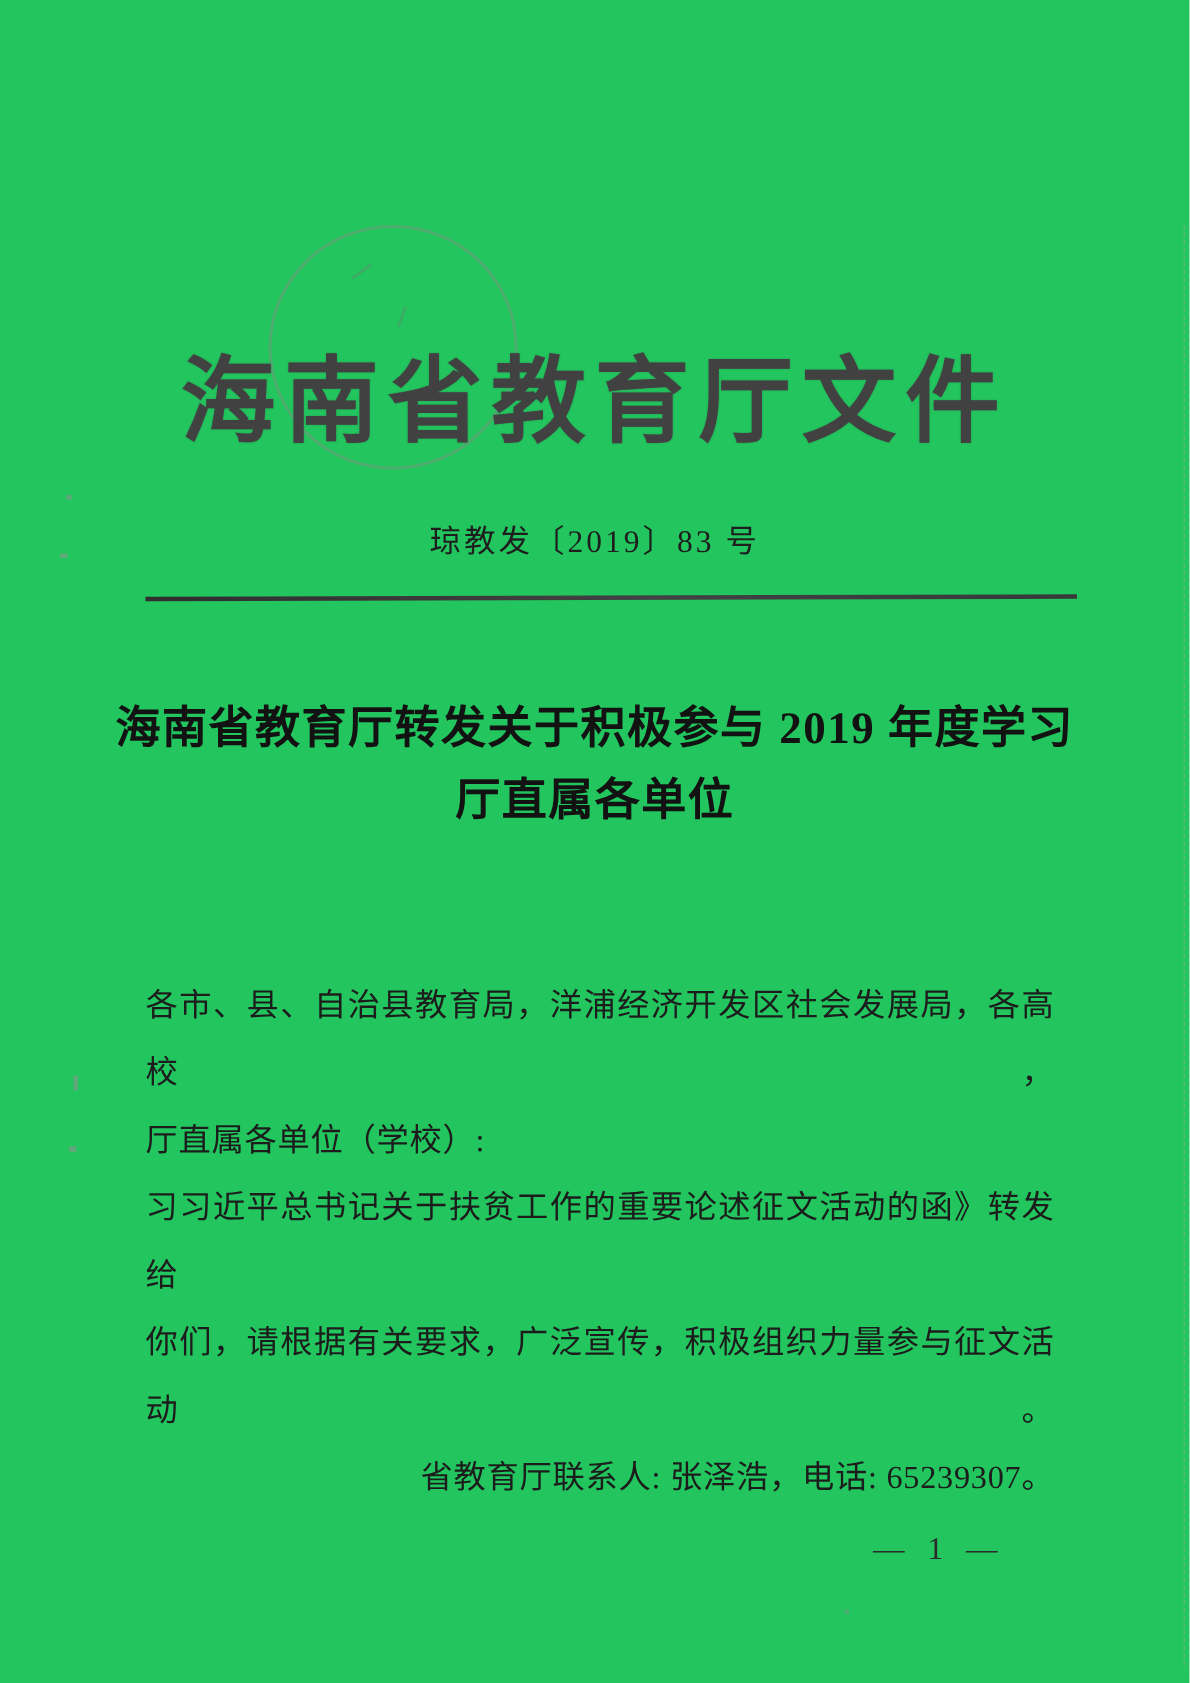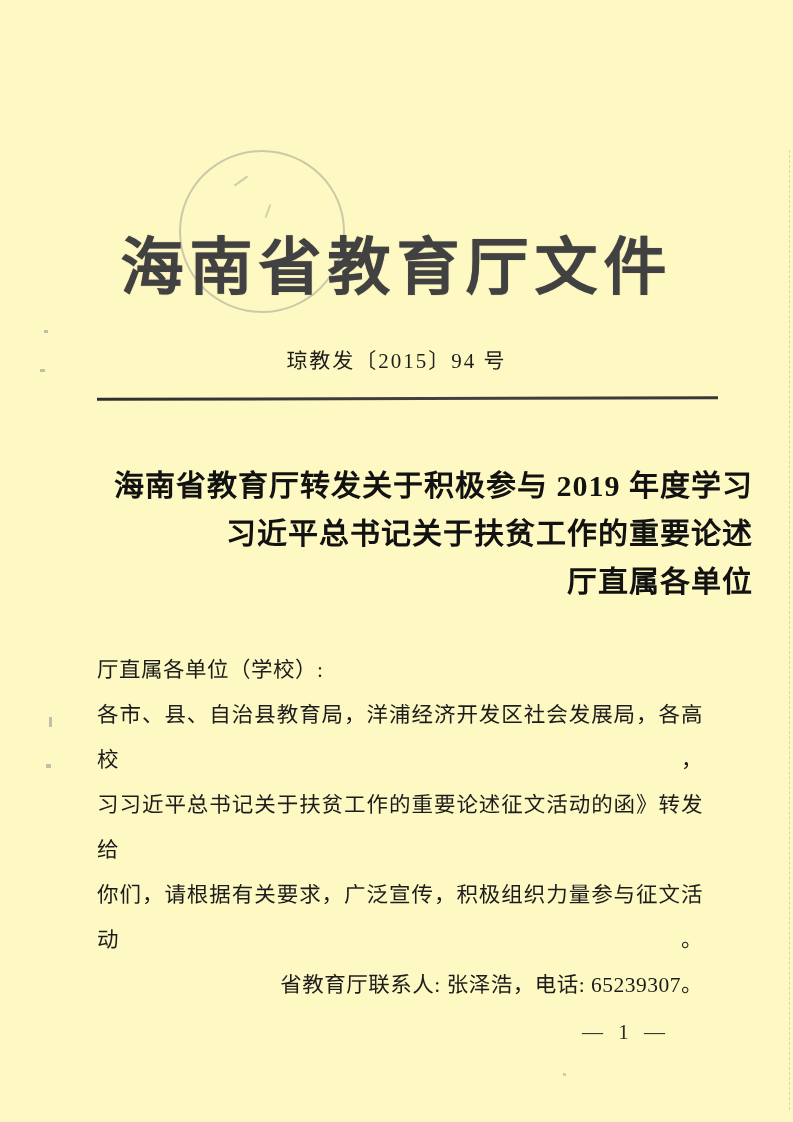--- a/index.html
+++ b/index.html
@@ -5,21 +5,21 @@
   html, body {
     margin: 0;
     padding: 0;
     background: #ffffff;
   }
   .page {
     position: relative;
     width: 793px;
     height: 1122px;
     margin: 0 auto;
-    background: #fef9c3;
+    background: #22c55e;
     overflow: hidden;
     font-family: "Liberation Serif", "DejaVu Serif", serif;
     color: #1d1d1d;
   }
 
   
   .seal-circle {
     position: absolute;
     left: 179px;
     top: 150px;
@@ -87,21 +87,21 @@
     background: linear-gradient(to right, #2f2f2f, #424242 55%, #383838);
     transform: rotate(-0.15deg);
   }
 
   
   .doc-title {
     position: absolute;
     top: 462px;
     left: 40px;
     width: 713px;
-    text-align: right;
+    text-align: center;
     font-size: 30px;
     font-weight: bold;
     line-height: 48px;
     color: #121212;
     letter-spacing: 1px;
   }
 
   
   .doc-body {
     position: absolute;
@@ -155,33 +155,32 @@
 </style>
 </head>
 <body>
 
 <div class="page">
 
   <div class="seal-circle"></div>
 
   <div class="doc-header">海南省教育厅文件</div>
 
-  <div class="doc-number">琼教发〔2015〕94 号</div>
+  <div class="doc-number">琼教发〔2019〕83 号</div>
 
   <div class="header-rule"></div>
 
   <div class="doc-title">
     <div>海南省教育厅转发关于积极参与 2019 年度学习</div>
-    <div>习近平总书记关于扶贫工作的重要论述</div>
     <div>厅直属各单位</div>
   </div>
 
   <div class="doc-body">
+    <div class="line justify">各市、县、自治县教育局，洋浦经济开发区社会发展局，各高校，</div>
     <div class="line">厅直属各单位（学校）:</div>
-    <div class="line justify">各市、县、自治县教育局，洋浦经济开发区社会发展局，各高校，</div>
     <div class="line justify">习习近平总书记关于扶贫工作的重要论述征文活动的函》转发给</div>
     <div class="line justify">你们，请根据有关要求，广泛宣传，积极组织力量参与征文活动。</div>
     <div class="line indent-2">省教育厅联系人: 张泽浩，电话: 65239307。</div>
 
   </div>
 
   <div class="page-number">— 1 —</div>
 
   <div class="speck s1"></div>
   <div class="speck s2"></div>

